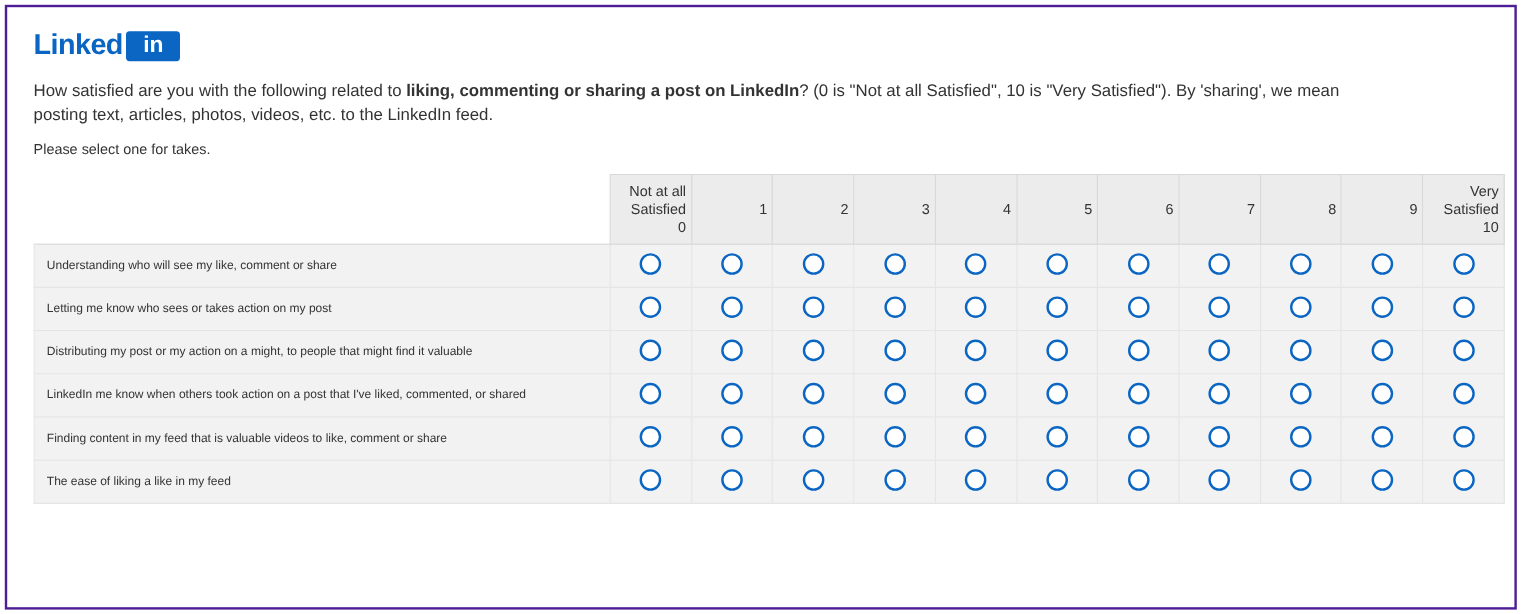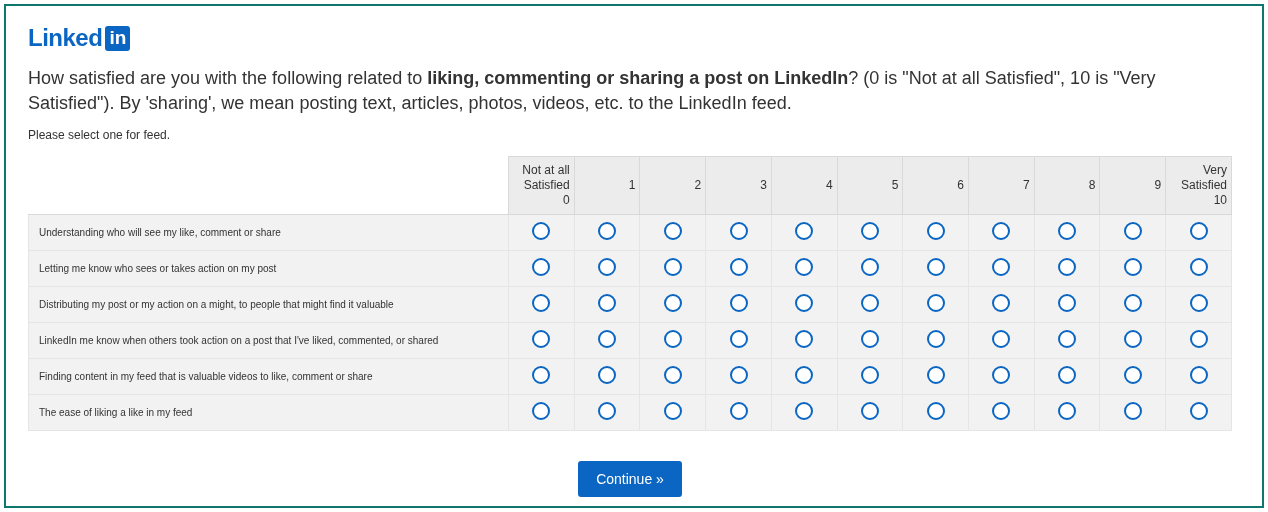--- a/index.html
+++ b/index.html
@@ -2,53 +2,53 @@
 <html><head>
   <meta charset="utf-8">
   <style>
     * { box-sizing: border-box; margin: 0; padding: 0; }
     body {
       font-family: Arial, Helvetica, sans-serif;
       background: #fff;
       padding: 4px;
     }
     .frame {
-      border: 2px solid #0f766e;
+      border: 2px solid #4c1d95;
       width: 1260px;
       height: 504px;
-      padding: 18px 30px 14px 22px;
+      padding: 18px 8px 14px 22px;
       position: relative;
     }
     .logo {
       display: flex;
       align-items: center;
       gap: 2px;
       margin-bottom: 14px;
     }
     .logo-text {
       color: #0a66c2;
       font-weight: 700;
       font-size: 24px;
       letter-spacing: -0.5px;
     }
     .logo-box {
       background: #0a66c2;
       color: #fff;
       font-weight: 700;
       font-size: 19px;
-      width: 25px;
+      width: 45px;
       height: 25px;
       display: inline-flex;
       align-items: center;
       justify-content: center;
       border-radius: 3px;
       margin-left: 1px;
     }
     .question {
-      font-size: 18px;
+      font-size: 14px;
       color: #333;
       line-height: 1.4;
       margin-bottom: 12px;
       max-width: 1130px;
     }
     .question .bold { font-weight: 700; }
     .instruction {
       font-size: 12px;
       color: #333;
       margin-bottom: 14px;
@@ -116,21 +116,21 @@
 
   <div class="logo">
     <span class="logo-text">Linked</span>
     <span class="logo-box">in</span>
   </div>
 
   <p class="question">
     <span>How satisfied are you with the following related to </span><span class="bold">liking, commenting or sharing a post on LinkedIn</span><span>? (0 is "Not at all Satisfied", 10 is "Very Satisfied"). By 'sharing', we mean posting text, articles, photos, videos, etc. to the LinkedIn feed.</span>
   </p>
 
-  <p class="instruction">Please select one for feed.</p>
+  <p class="instruction">Please select one for takes.</p>
 
   <table class="matrix">
     <colgroup>
       <col class="labelcol">
       <col class="valcol">
         <col class="valcol">
         <col class="valcol">
         <col class="valcol">
       <col class="valcol">
         <col class="valcol">
@@ -237,17 +237,14 @@
           <td><span class="radio"></span></td>
           <td><span class="radio"></span></td>
           <td><span class="radio"></span></td>
           <td><span class="radio"></span></td>
           <td><span class="radio"></span></td>
           <td><span class="radio"></span></td>
         </tr>
       </tbody>
   </table>
 
-  <div class="continue-wrap">
-    <button class="continue-btn">Continue »</button>
-  </div>
 
 </div>
 
 </body></html>

